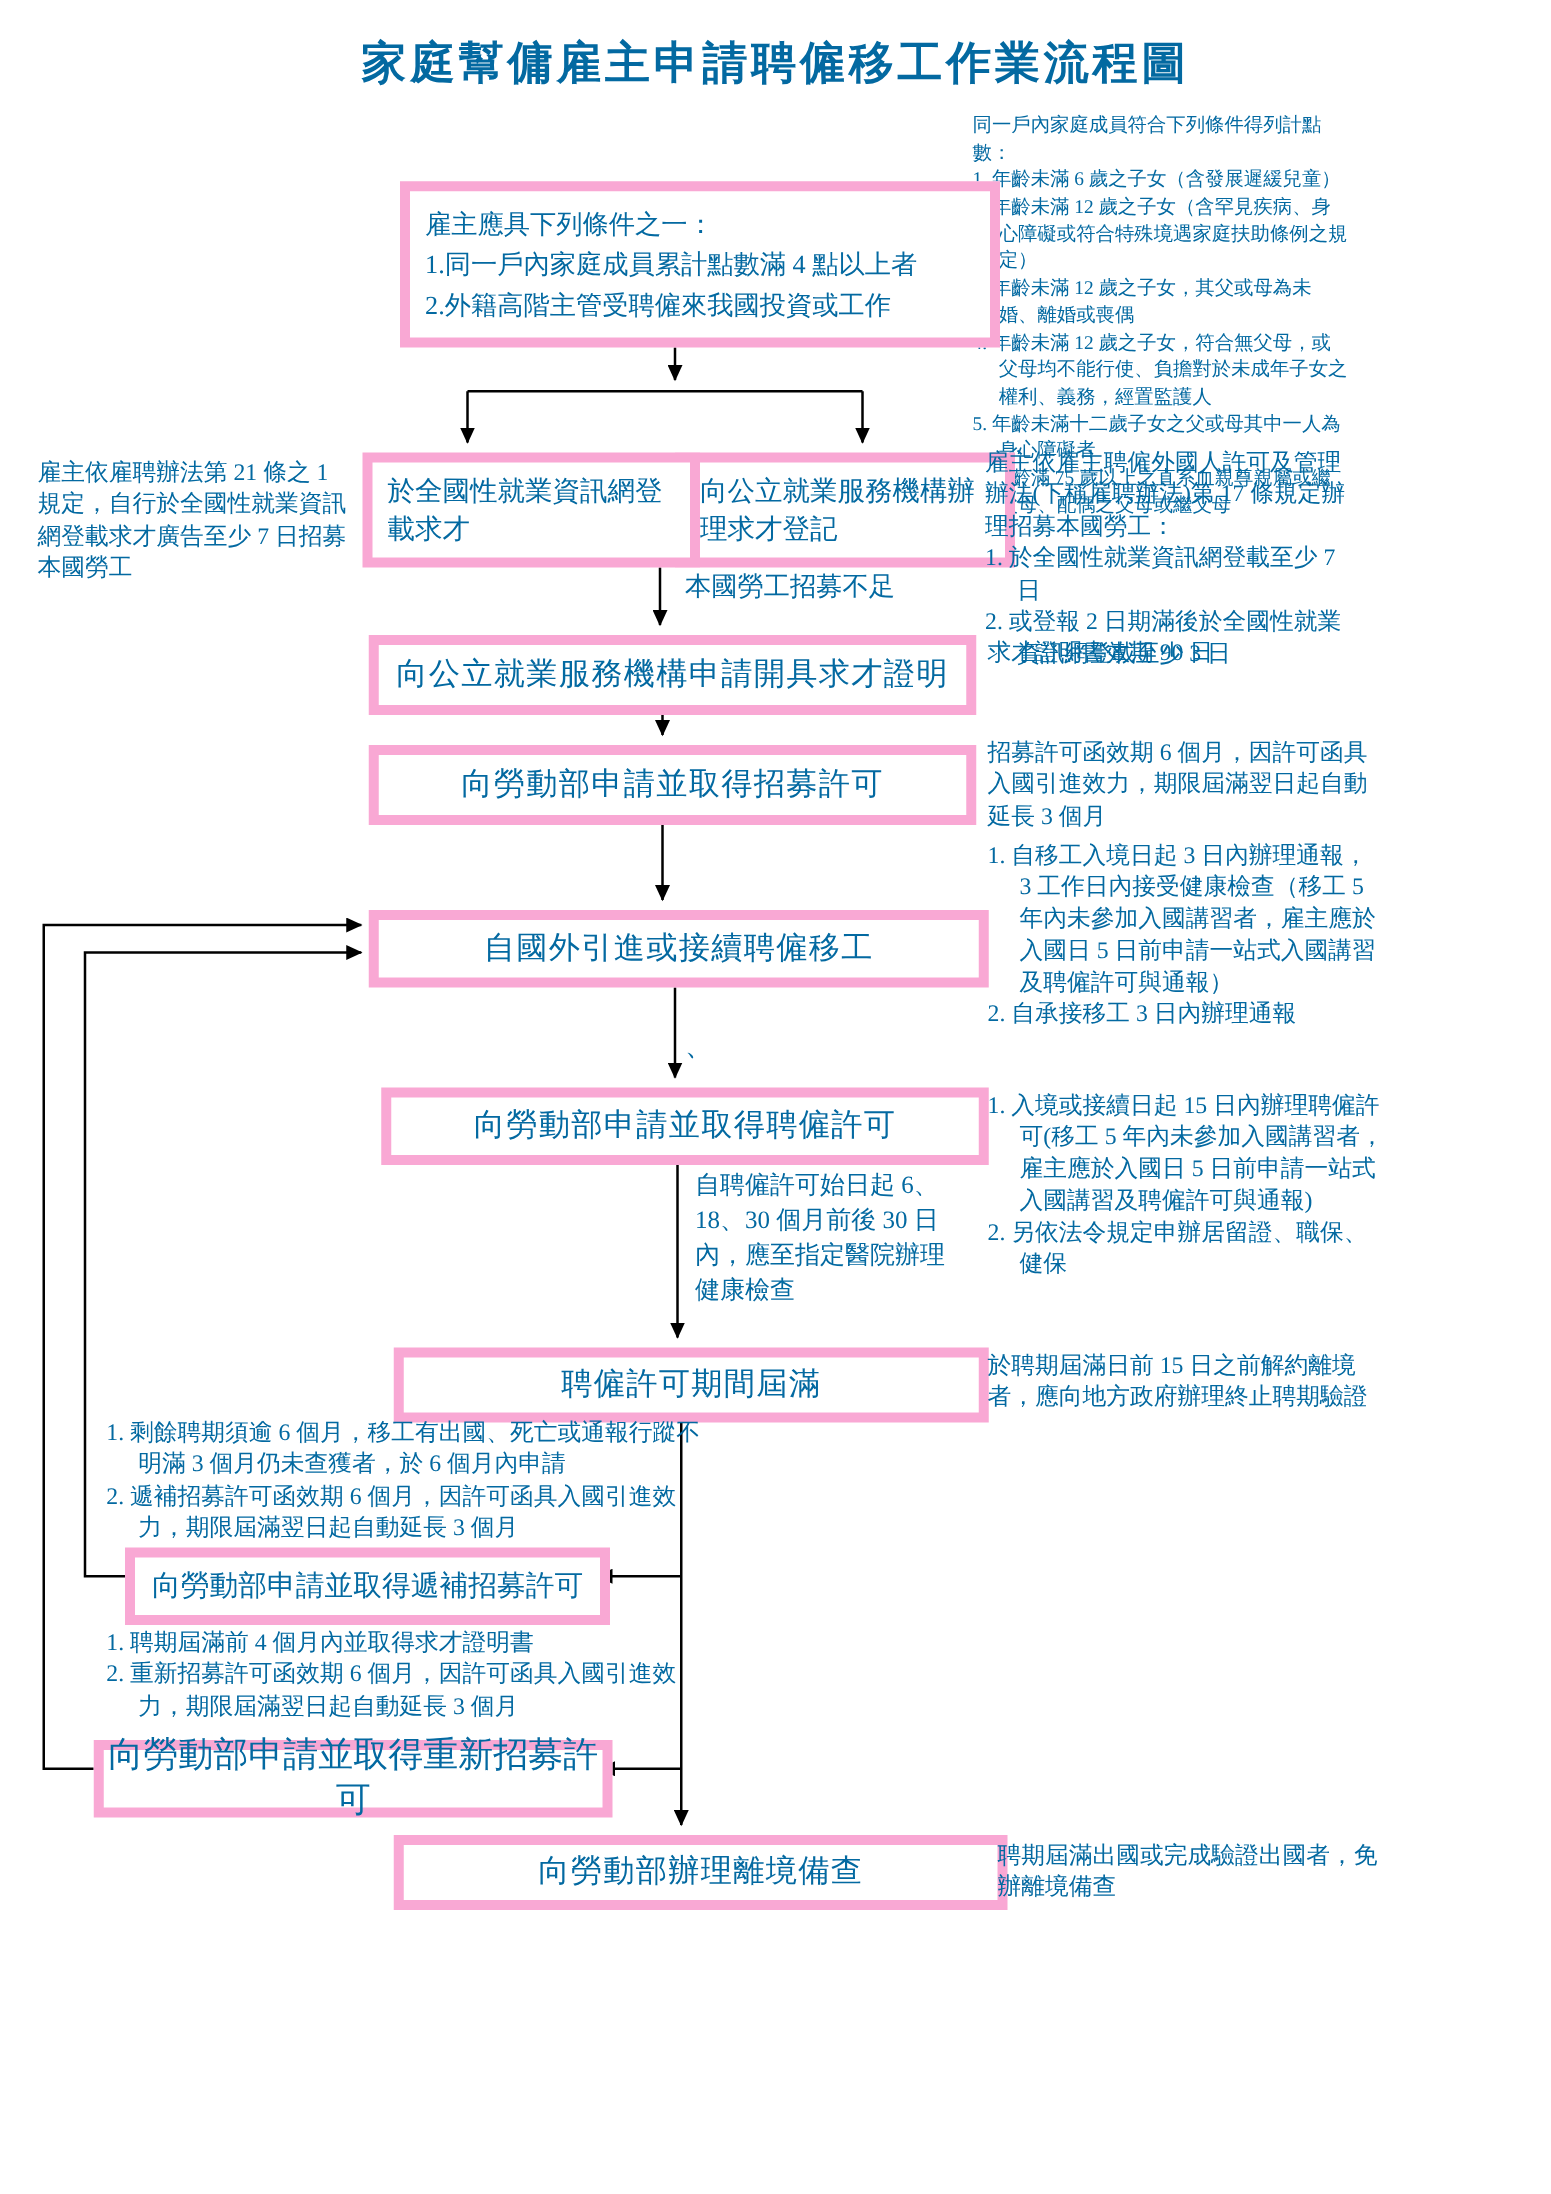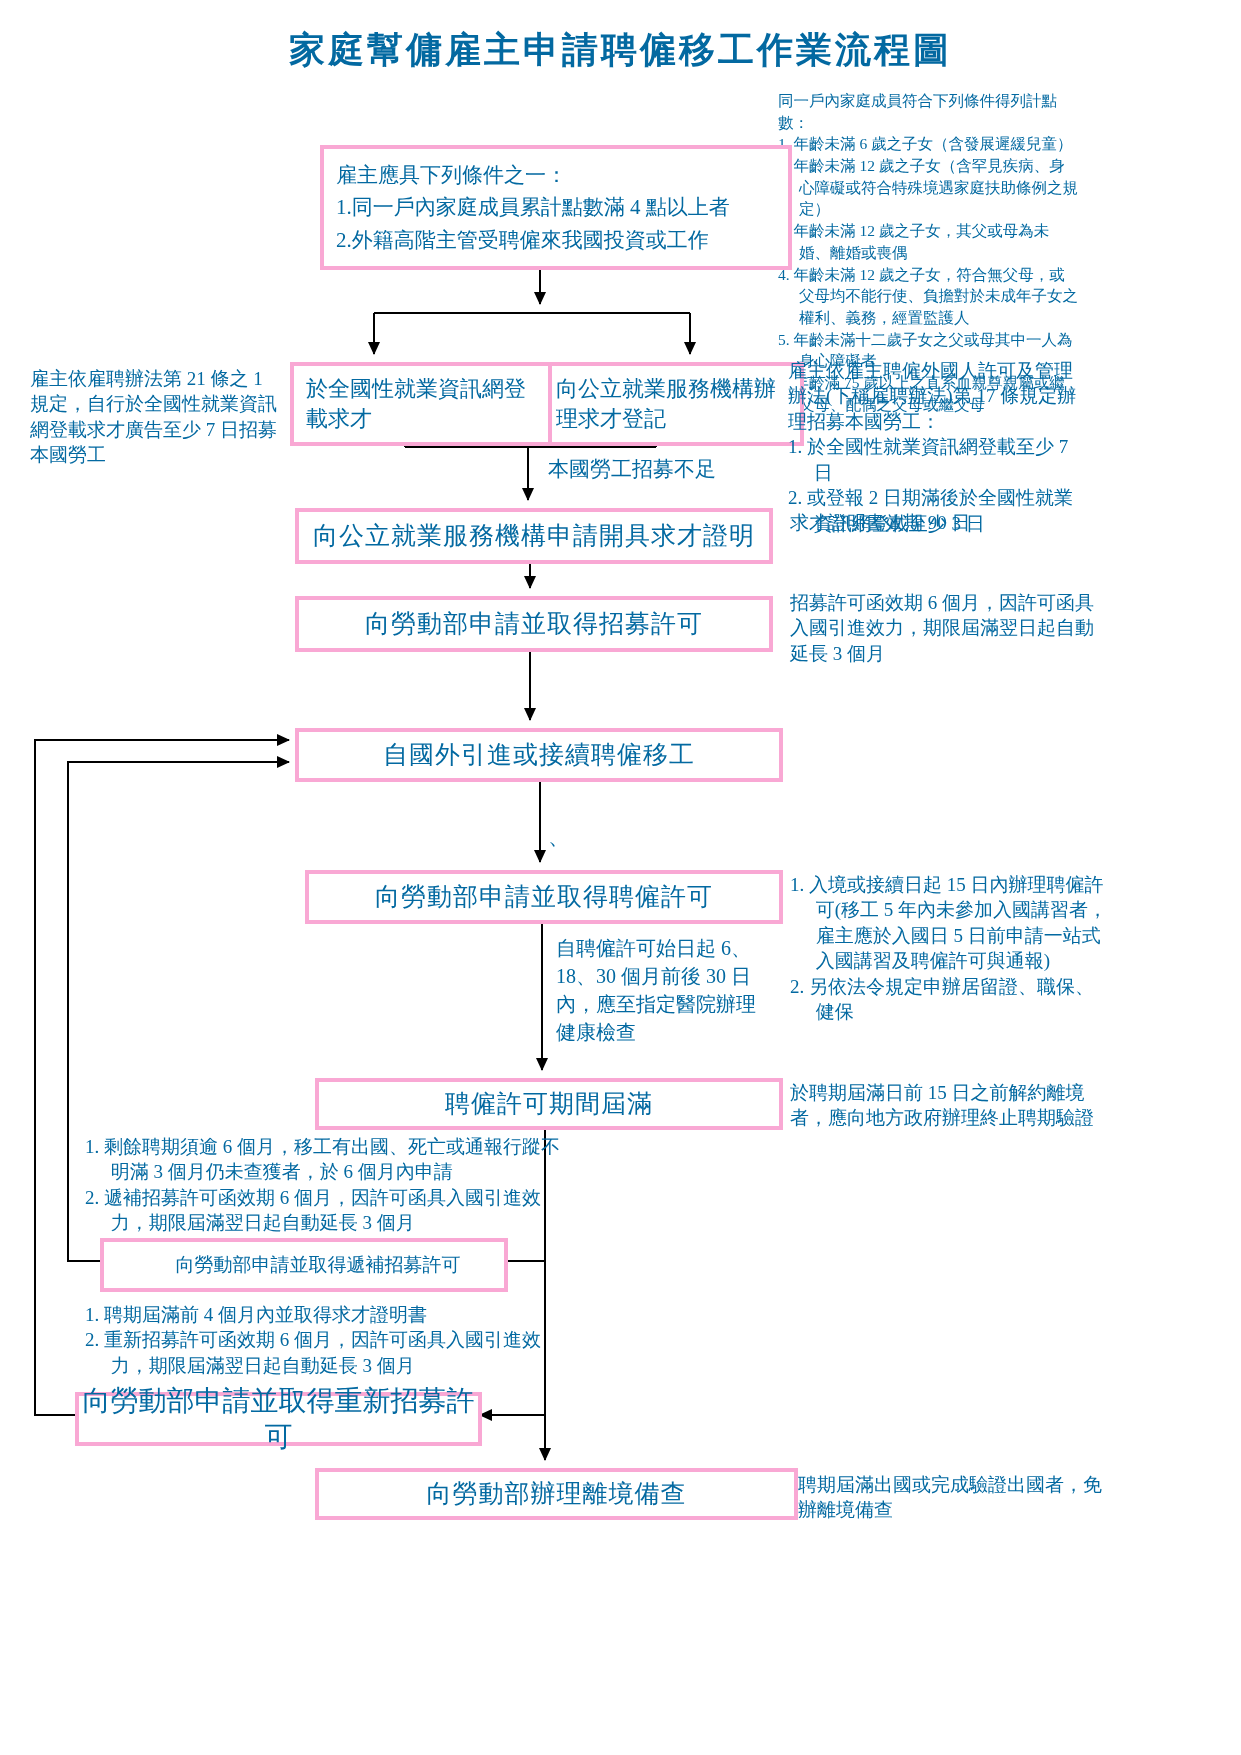--- a/index.html
+++ b/index.html
@@ -1,27 +1,27 @@
 <!DOCTYPE html>
 <html><head>
 <meta charset="utf-8">
 <style>
   html,body{margin:0;padding:0;background:#ffffff;}
   .page{position:relative;width:1241px;height:1755px;background:#fff;color:#0369a1;
         font-family:"Liberation Serif","DejaVu Serif",serif;overflow:hidden;}
   .lines{position:absolute;left:0;top:0;}
   .title{position:absolute;left:0;top:26px;width:100%;text-align:center;
          font-size:36px;font-weight:bold;letter-spacing:3px;margin:0;}
-  .box{position:absolute;border:4px solid #f9a8d4;background:#fff;display:flex;
+  .box{position:absolute;border:8px solid #f9a8d4;background:#fff;display:flex;
        align-items:center;justify-content:center;font-size:25px;letter-spacing:1px;
        text-align:center;line-height:1.3;}
   .box.cond{flex-direction:column;align-items:flex-start;justify-content:center;
             padding:6px 12px;font-size:21px;line-height:1.55;text-align:left;letter-spacing:0;}
   .box.wrap2{padding:4px 12px;text-align:left;font-size:22px;line-height:1.35;letter-spacing:0;}
-  .box.f23{font-size:19px;letter-spacing:0;padding-left:28px;}
+  .box.f23{font-size:23px;letter-spacing:0;}
   .box.f24{font-size:28px;letter-spacing:0;}
   .note{position:absolute;font-size:19px;line-height:1.34;}
   .hang{padding-left:1.35em;text-indent:-1.35em;}
   .points{font-size:15.5px;line-height:1.4;}
   .label{position:absolute;font-size:21px;}
   .comma{position:absolute;font-size:22px;}
 </style>
 </head>
 <body>
 
@@ -101,20 +101,24 @@
   </div>
 
   <div class="box" style="left:295px;top:596px;width:470px;height:48px;">
     <span>向勞動部申請並取得招募許可</span>
   </div>
 
   <div class="note" style="left:790px;top:590px;width:318px;">
     <span>招募許可函效期 6 個月，因許可函具入國引進效力，期限屆滿翌日起自動延長 3 個月</span>
   </div>
 
+  <div class="note" style="left:790px;top:672px;width:312px;">
+    <div class="hang">1. 自移工入境日起 3 日內辦理通報，3 工作日內接受健康檢查（移工 5 年內未參加入國講習者，雇主應於入國日 5 日前申請一站式入國講習及聘僱許可與通報）</div>
+    <div class="hang">2. 自承接移工 3 日內辦理通報</div>
+  </div>
 
   <div class="box" style="left:295px;top:728px;width:480px;height:46px;">
     <span>自國外引進或接續聘僱移工</span>
   </div>
 
   <div class="comma" style="left:548px;top:822px;">、</div>
 
   <div class="box" style="left:305px;top:870px;width:470px;height:46px;">
     <span>向勞動部申請並取得聘僱許可</span>
   </div>

